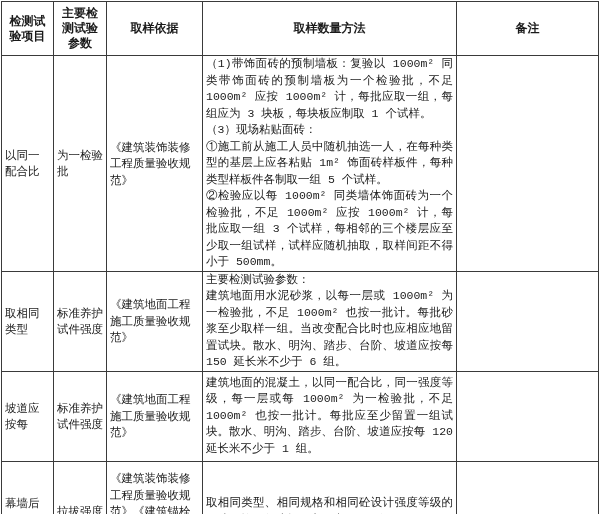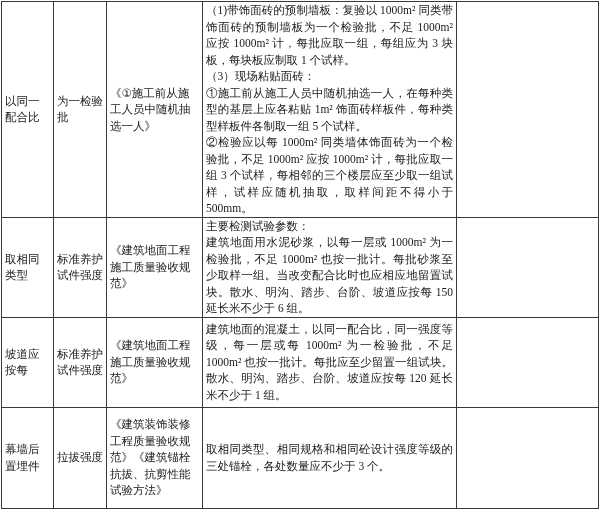--- a/index.html
+++ b/index.html
@@ -3,41 +3,48 @@
   <meta charset="utf-8">
   <style>
     html, body { margin: 0; padding: 0; background: #ffffff; }
     body { width: 600px; height: 514px; overflow: hidden; font-family: "DejaVu Sans", "Liberation Sans", sans-serif; color: #1a1a1a; }
     table.spec { position: absolute; left: 1px; top: 1px; border-collapse: collapse; table-layout: fixed; width: 597px; }
     table.spec td, table.spec th { border: 1px solid #3a3a3a; vertical-align: middle; padding: 0 3px; font-size: 11.5px; line-height: 16.5px; overflow: hidden; }
     table.spec th { font-weight: bold; text-align: center; font-size: 12px; line-height: 15px; }
     col.c1 { width: 52px; } col.c2 { width: 53px; } col.c3 { width: 96px; } col.c4 { width: 254px; } col.c5 { width: 142px; }
     tr.hdr { height: 54px; }
     tr.r1 { height: 172px; } tr.r2 { height: 93px; } tr.r3 { height: 90px; } tr.r4 { height: 101px; }
-    td.method { font-family: Liberation Serif, serif; font-size: 11.3px; line-height: 15.2px; text-align: justify; padding: 0 3px 0 4px; }
+    td.method { font-family: Liberation Mono, monospace; font-size: 11.3px; line-height: 15.2px; text-align: justify; padding: 0 3px 0 4px; }
     td.method .line { display: block; }
     td.left { text-align: left; }
   </style>
 </head>
 <body>
 
 <table class="spec">
   <colgroup>
     <col class="c1">
       <col class="c2">
       <col class="c3">
       <col class="c4">
       <col class="c5">
   </colgroup>
   <tbody>
+      <tr class="hdr">
+    <th>检测试验项目</th>
+    <th>主要检测试验参数</th>
+    <th>取样依据</th>
+    <th>取样数量方法</th>
+    <th>备注</th>
+  </tr>
 
   <tr class="r1">
     <td class="left">以同一配合比</td>
     <td class="left">为一检验批</td>
-    <td class="left">《①施工前从施工人员中随机抽选一人》</td>
+    <td class="left">《建筑装饰装修工程质量验收规范》</td>
     <td class="method">
       <span class="line">（1)带饰面砖的预制墙板：复验以 1000m² 同类带饰面砖的预制墙板为一个检验批，不足 1000m² 应按 1000m² 计，每批应取一组，每组应为 3 块板，每块板应制取 1 个试样。</span>
       <span class="line">（3）现场粘贴面砖：</span>
       <span class="line">①施工前从施工人员中随机抽选一人，在每种类型的基层上应各粘贴 1m² 饰面砖样板件，每种类型样板件各制取一组 5 个试样。</span>
       <span class="line">②检验应以每 1000m² 同类墙体饰面砖为一个检验批，不足 1000m² 应按 1000m² 计，每批应取一组 3 个试样，每相邻的三个楼层应至少取一组试样，试样应随机抽取，取样间距不得小于 500mm。</span>
     </td>
     <td></td>
   </tr>
 
   <tr class="r2">

